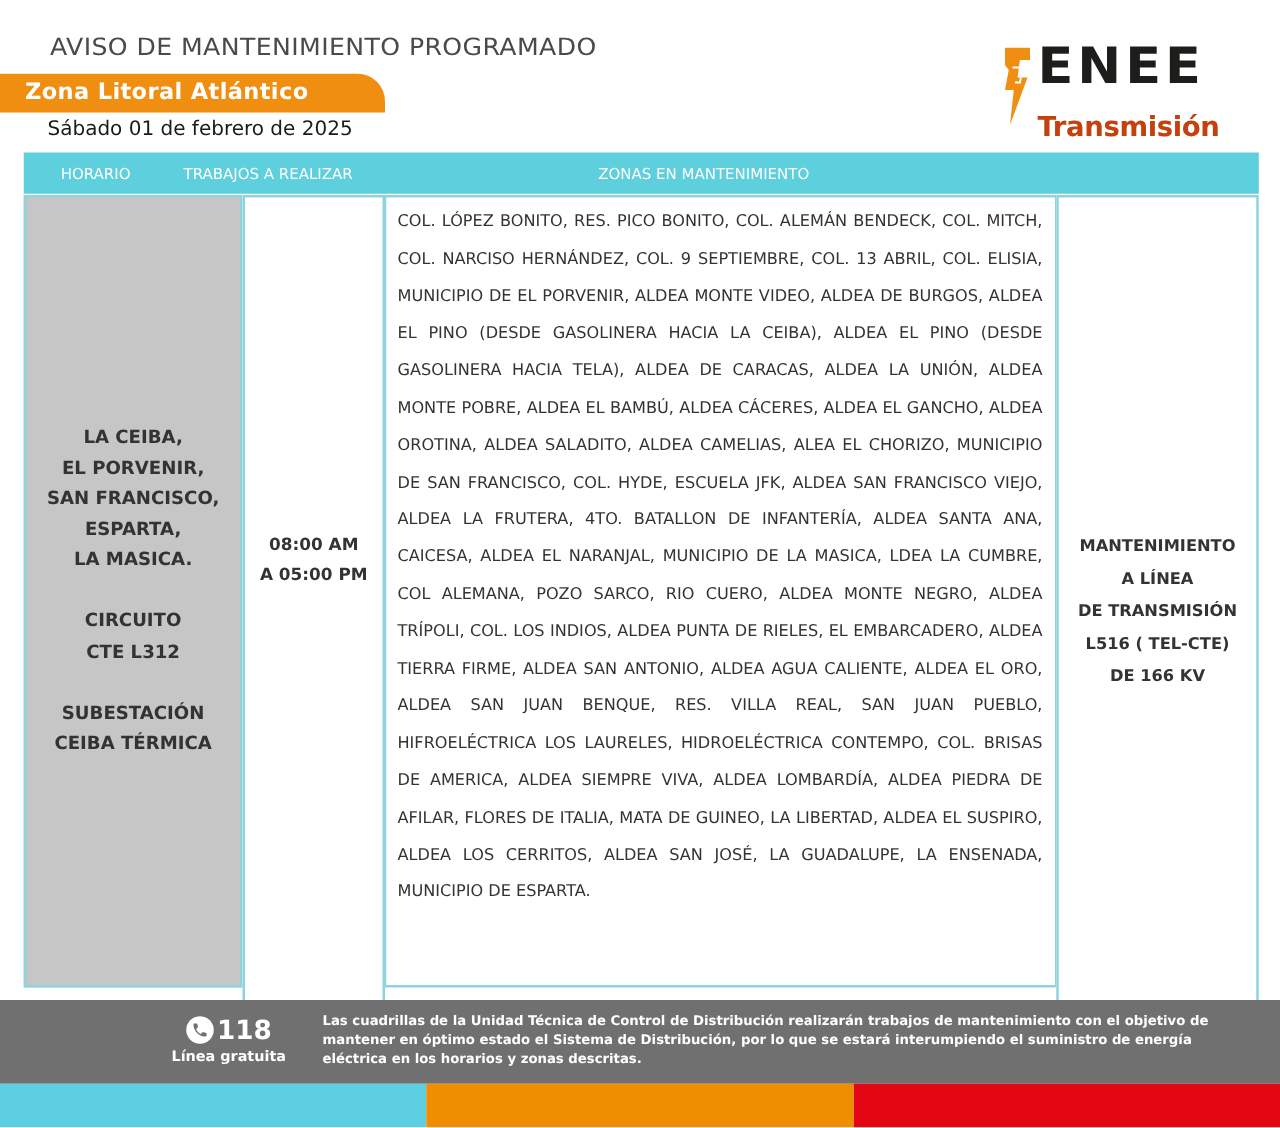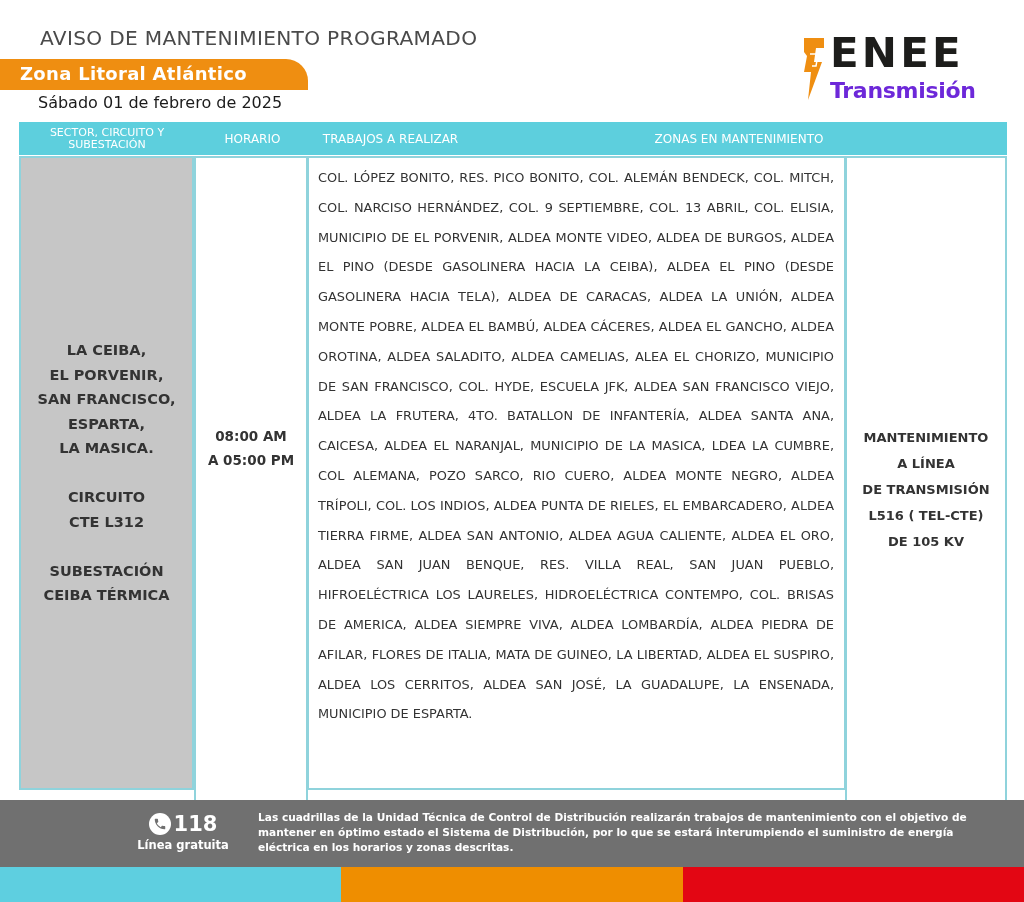--- a/index.html
+++ b/index.html
@@ -29,23 +29,23 @@
 
     .logo { position: absolute; left: 802px; top: 34px; width: 200px; height: 70px; text-decoration: underline; }
     .logo-bolt { position: absolute; left: 0; top: 4px; width: 22px; height: 62px; }
     .logo-enee {
       position: absolute; left: 28px; top: -4px;
       font-family: "DejaVu Sans", sans-serif; font-weight: bold;
       font-size: 40px; color: #1d1d1b; letter-spacing: 3px;
       transform: scaleX(1.05); transform-origin: left center;
     }
     .logo-sub {
-      position: absolute; left: 28px; top: 44px;
+      position: absolute; left: 28px; top: 56px;
       font-family: "DejaVu Sans", sans-serif; font-weight: bold;
-      font-size: 22px; color: #6d28d9; letter-spacing: -0.3px;
+      font-size: 22px; color: #c2410c; letter-spacing: -0.3px;
     }
 
     .table-header {
       position: absolute; left: 19px; top: 122px; width: 988px; height: 33px;
       background: #5dcfdd; display: flex; color: #ffffff;
       font-family: "DejaVu Sans", sans-serif; font-size: 12px;
     }
     .th { display: flex; align-items: center; justify-content: center; text-align: center; line-height: 12px; }
     .th.c1 { width: 176px; font-size: 11px; }
     .th.c2 { width: 115px; }
@@ -100,21 +100,20 @@
 <div class="logo">
   <svg class="logo-bolt" viewBox="0 0 22 62">
     <polygon points="2,0 22,0 22,10 14,10 12,24 20,24 6,62 9,34 2,34 5,18 2,14" fill="#ef8e11"></polygon>
     <polyline points="8,16 16,16 14,28 10,28" fill="none" stroke="#ffffff" stroke-width="1.5"></polyline>
   </svg>
   <div class="logo-enee">ENEE</div>
   <div class="logo-sub">Transmisión</div>
 </div>
 
 <div class="table-header">
-  <div class="th c1">SECTOR, CIRCUITO Y SUBESTACIÓN</div>
   <div class="th c2">HORARIO</div>
   <div class="th c4">TRABAJOS A REALIZAR</div>
   <div class="th c3">ZONAS EN MANTENIMIENTO</div>
 </div>
 
 <div class="cell sector">
   <div class="multiline">LA CEIBA,
 EL PORVENIR,
 SAN FRANCISCO,
 ESPARTA,
@@ -131,21 +130,21 @@
 A 05:00 PM</div>
 </div>
 <div class="cell zonas">
   <div>COL. LÓPEZ BONITO, RES. PICO BONITO, COL. ALEMÁN BENDECK, COL. MITCH, COL. NARCISO HERNÁNDEZ, COL. 9 SEPTIEMBRE, COL. 13 ABRIL, COL. ELISIA, MUNICIPIO DE EL PORVENIR, ALDEA MONTE VIDEO, ALDEA DE BURGOS, ALDEA EL PINO (DESDE GASOLINERA HACIA LA CEIBA), ALDEA EL PINO (DESDE GASOLINERA HACIA TELA), ALDEA DE CARACAS, ALDEA LA UNIÓN, ALDEA MONTE POBRE, ALDEA EL BAMBÚ, ALDEA CÁCERES, ALDEA EL GANCHO, ALDEA OROTINA, ALDEA SALADITO, ALDEA CAMELIAS, ALEA EL CHORIZO, MUNICIPIO DE SAN FRANCISCO, COL. HYDE, ESCUELA JFK, ALDEA SAN FRANCISCO VIEJO, ALDEA LA FRUTERA, 4TO. BATALLON DE INFANTERÍA, ALDEA SANTA ANA, CAICESA, ALDEA EL NARANJAL, MUNICIPIO DE LA MASICA, LDEA LA CUMBRE, COL ALEMANA, POZO SARCO, RIO CUERO, ALDEA MONTE NEGRO, ALDEA TRÍPOLI, COL. LOS INDIOS, ALDEA PUNTA DE RIELES, EL EMBARCADERO, ALDEA TIERRA FIRME, ALDEA SAN ANTONIO, ALDEA AGUA CALIENTE, ALDEA EL ORO, ALDEA SAN JUAN BENQUE, RES. VILLA REAL, SAN JUAN PUEBLO, HIFROELÉCTRICA LOS LAURELES, HIDROELÉCTRICA CONTEMPO, COL. BRISAS DE AMERICA, ALDEA SIEMPRE VIVA, ALDEA LOMBARDÍA, ALDEA PIEDRA DE AFILAR, FLORES DE ITALIA, MATA DE GUINEO, LA LIBERTAD, ALDEA EL SUSPIRO, ALDEA LOS CERRITOS, ALDEA SAN JOSÉ, LA GUADALUPE, LA ENSENADA, MUNICIPIO DE ESPARTA.</div>
 </div>
 <div class="cell trabajos">
   <div class="multiline">MANTENIMIENTO
 A LÍNEA
 DE TRANSMISIÓN
 L516 ( TEL-CTE)
-DE 105 KV</div>
+DE 166 KV</div>
 </div>
 
 <div class="footer">
   <div class="phone-block">
     <div class="phone-row">
       <span class="phone-icon">
         <svg width="14" height="14" viewBox="0 0 24 24">
             <path fill="#707070" d="M6.6 10.8c1.4 2.8 3.8 5.1 6.6 6.6l2.2-2.2c.3-.3.7-.4 1-.2 1.1.4 2.3.6 3.6.6.6 0 1 .4 1 1V20c0 .6-.4 1-1 1C10.6 21 3 13.4 3 4c0-.6.4-1 1-1h3.5c.6 0 1 .4 1 1 0 1.3.2 2.5.6 3.6.1.3 0 .7-.2 1L6.6 10.8z"></path>
           </svg>
       </span>

